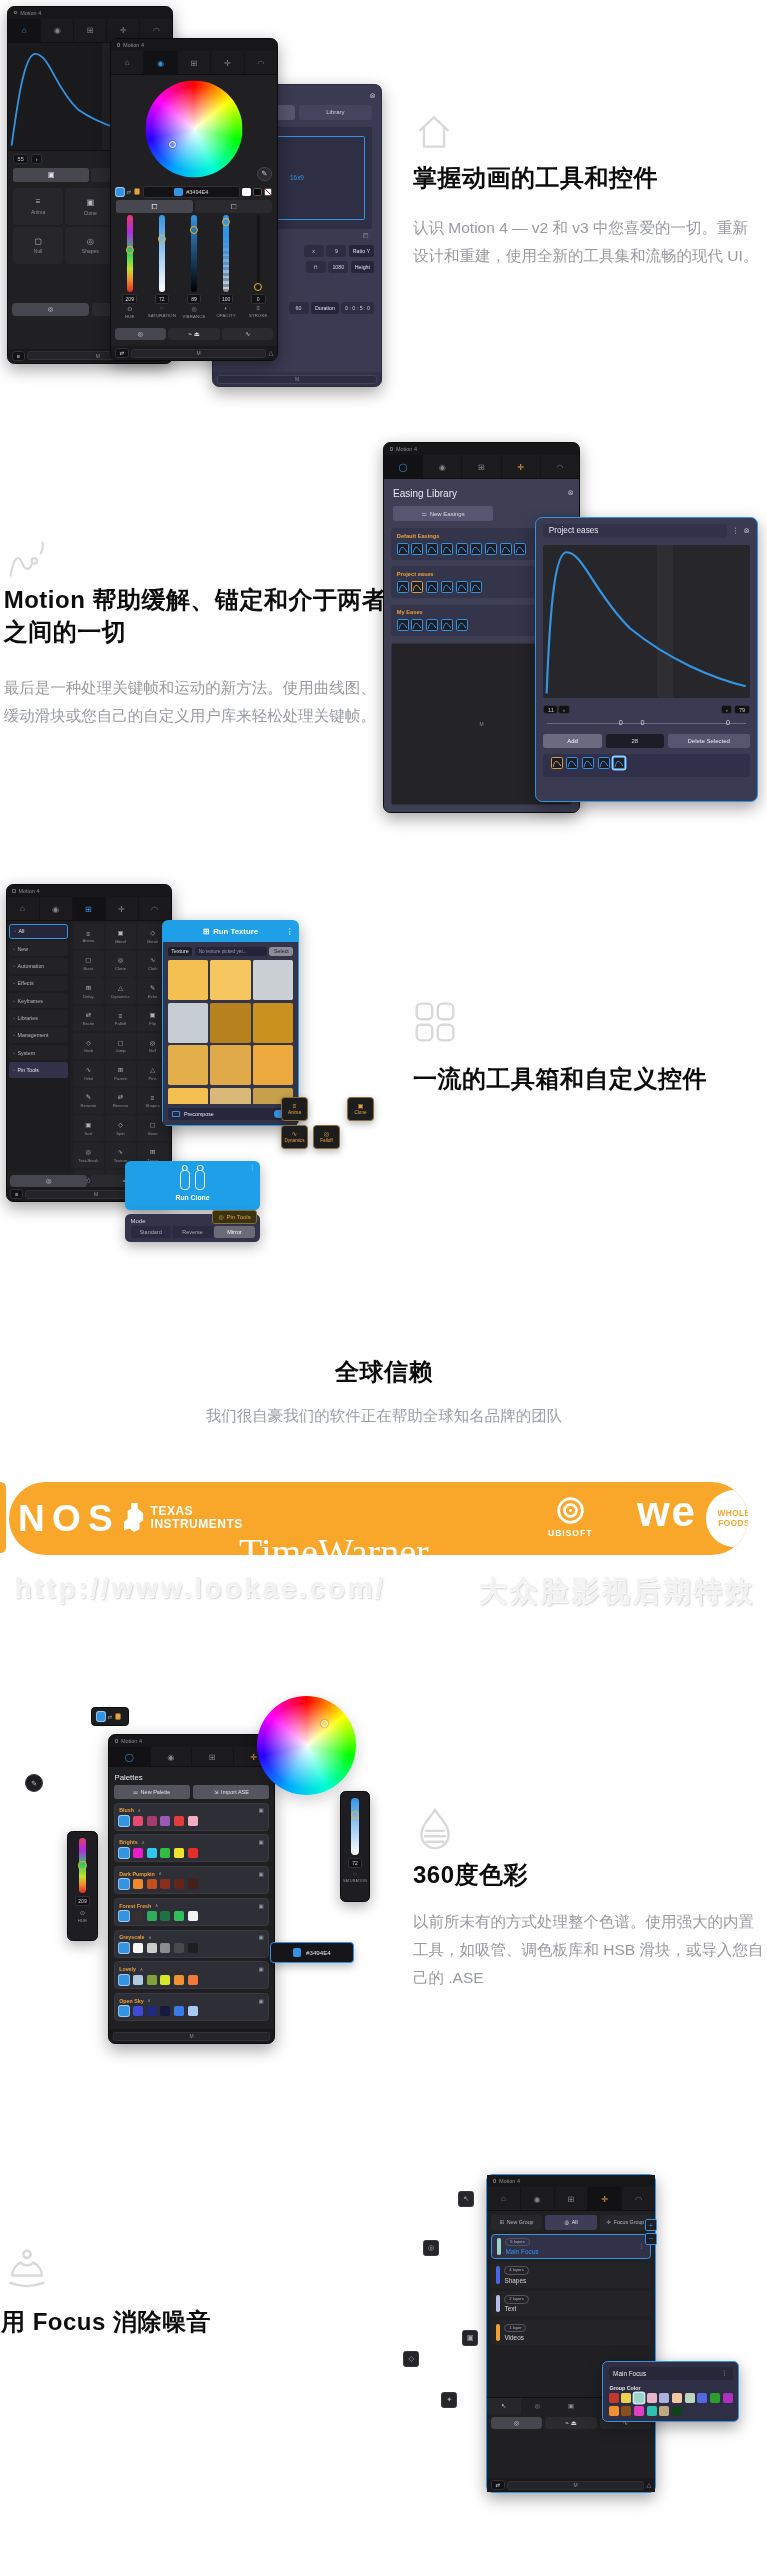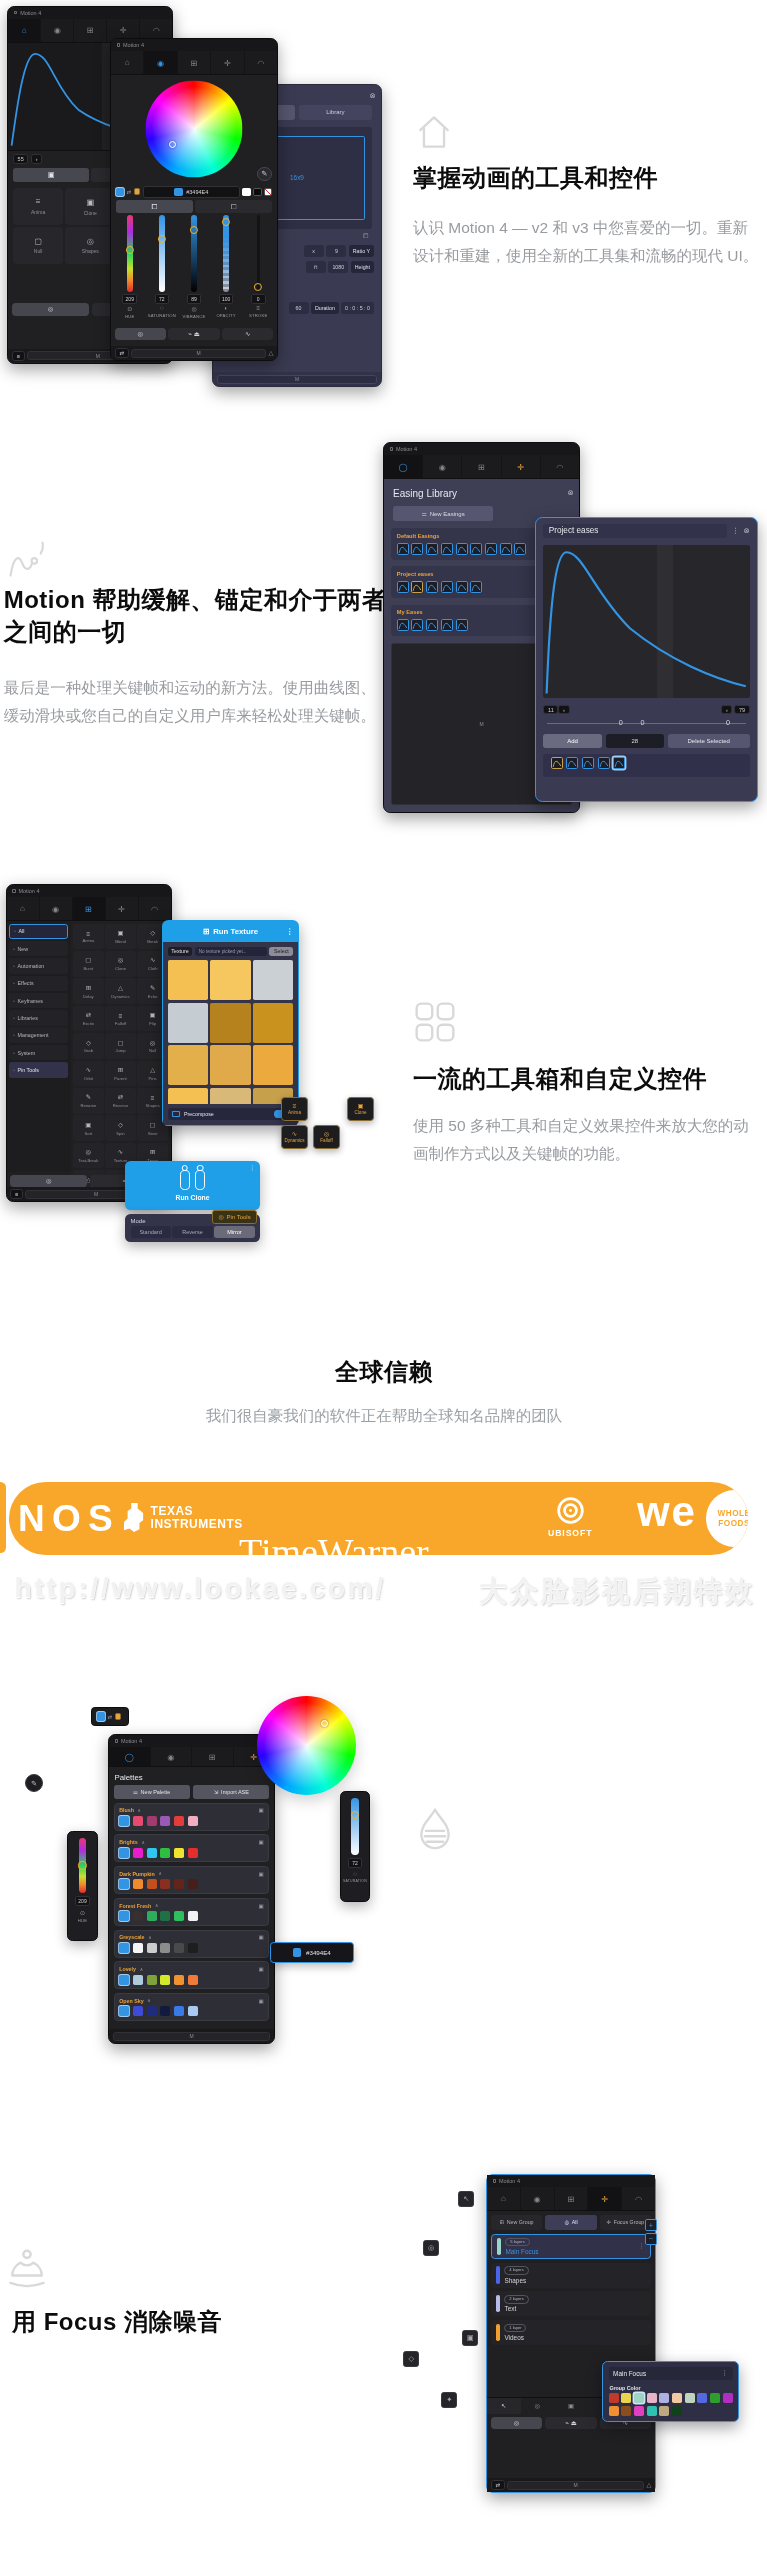--- a/index.html
+++ b/index.html
@@ -986,21 +986,20 @@
     </div>
   </div>
 
   <svg class="abs fticon" style="left:413px;top:1000px;" width="44" height="44" viewBox="0 0 48 48" fill="none" stroke="#d9d9d9" stroke-width="2.6">
     <rect x="4" y="4" width="17" height="17" rx="5"></rect>
       <rect x="27" y="4" width="17" height="17" rx="5"></rect>
     <rect x="4" y="27" width="17" height="17" rx="5"></rect>
       <rect x="27" y="27" width="17" height="17" rx="5"></rect>
   </svg>
   <div class="abs fh" style="left:413px;top:1063px;width:356px;">一流的工具箱和自定义控件</div>
-  <div class="abs fp" style="left:413px;top:1112px;width:351px;">使用 50 多种工具和自定义效果控件来放大您的动画制作方式以及关键帧的功能。</div>
 
   <div class="abs fh center" style="left:0;top:1356px;">全球信赖</div>
   <div class="abs sub center" style="left:0;top:1406px;">我们很自豪我们的软件正在帮助全球知名品牌的团队</div>
 
   <div class="sliver" style="left:0;top:1482px;width:5.5px;height:71px;"></div>
   <div class="banner" style="left:9px;top:1482px;width:739px;height:73px;">
     <div class="logo nos" style="left:9px;top:16.4px;">NOS</div>
     <div class="logo ti" style="left:113px;top:20px;">
       <svg width="24" height="31" viewBox="0 0 26 34" fill="#fff">
         <path d="M10 1 h7 v6 l6 5 v8 l-4 3 v7 l-6 3 -5 -4 -6 2 v-9 l4 -4 v-8 l4 -3 z"></path>
@@ -1207,27 +1206,29 @@
     <span class="sq" style="background:#3494E4;"></span>
     <span>#3494E4</span>
   </div>
 
   <svg class="abs fticon" style="left:415px;top:1807px;" width="40" height="44" viewBox="0 0 44 48" fill="none" stroke="#d9d9d9" stroke-width="2.6" stroke-linecap="round">
     <path d="M22 3 C15 14 7 20 7 30 a15 15 0 0 0 30 0 C37 20 29 14 22 3 Z"></path>
     <line x1="12" y1="26" x2="32" y2="26"></line>
       <line x1="11" y1="32" x2="33" y2="32"></line>
       <line x1="13" y1="38" x2="31" y2="38"></line>
   </svg>
+  <div class="abs fh" style="left:413px;top:1859px;width:349px;">360度色彩</div>
+  <div class="abs fp" style="left:413px;top:1908px;width:351px;">以前所未有的方式处理整个色谱。使用强大的内置工具，如吸管、调色板库和 HSB 滑块，或导入您自己的 .ASE</div>
 
   <svg class="abs fticon" style="left:3.7px;top:2247px;" width="46" height="46" viewBox="0 0 50 50" fill="none" stroke="#d9d9d9" stroke-width="2.6" stroke-linecap="round" stroke-linejoin="round">
     <circle cx="25" cy="8" r="4"></circle>
     <path d="M18 17 C12 20 9 26 9 31 H41 C41 26 38 20 32 17 C28 21 22 21 18 17 Z"></path>
     <path d="M7 39 q18 7 36 0"></path>
   </svg>
-  <div class="abs fh" style="left:12px;top:2306px;width:383px;">用 Focus 消除噪音</div>
+  <div class="abs fh" style="left:1px;top:2306px;width:383px;">用 Focus 消除噪音</div>
 
   <div class="minichip" style="left:458px;top:2191px;width:16.4px;height:15.5px;font-size:7.3px;">
       <span>↖</span>
     </div>
   <div class="minichip" style="left:423px;top:2240px;width:16.4px;height:15.5px;font-size:7.3px;">
       <span>◎</span>
     </div>
   <div class="minichip" style="left:462px;top:2330px;width:16.4px;height:15.5px;font-size:7.3px;">
       <span>▣</span>
     </div>

